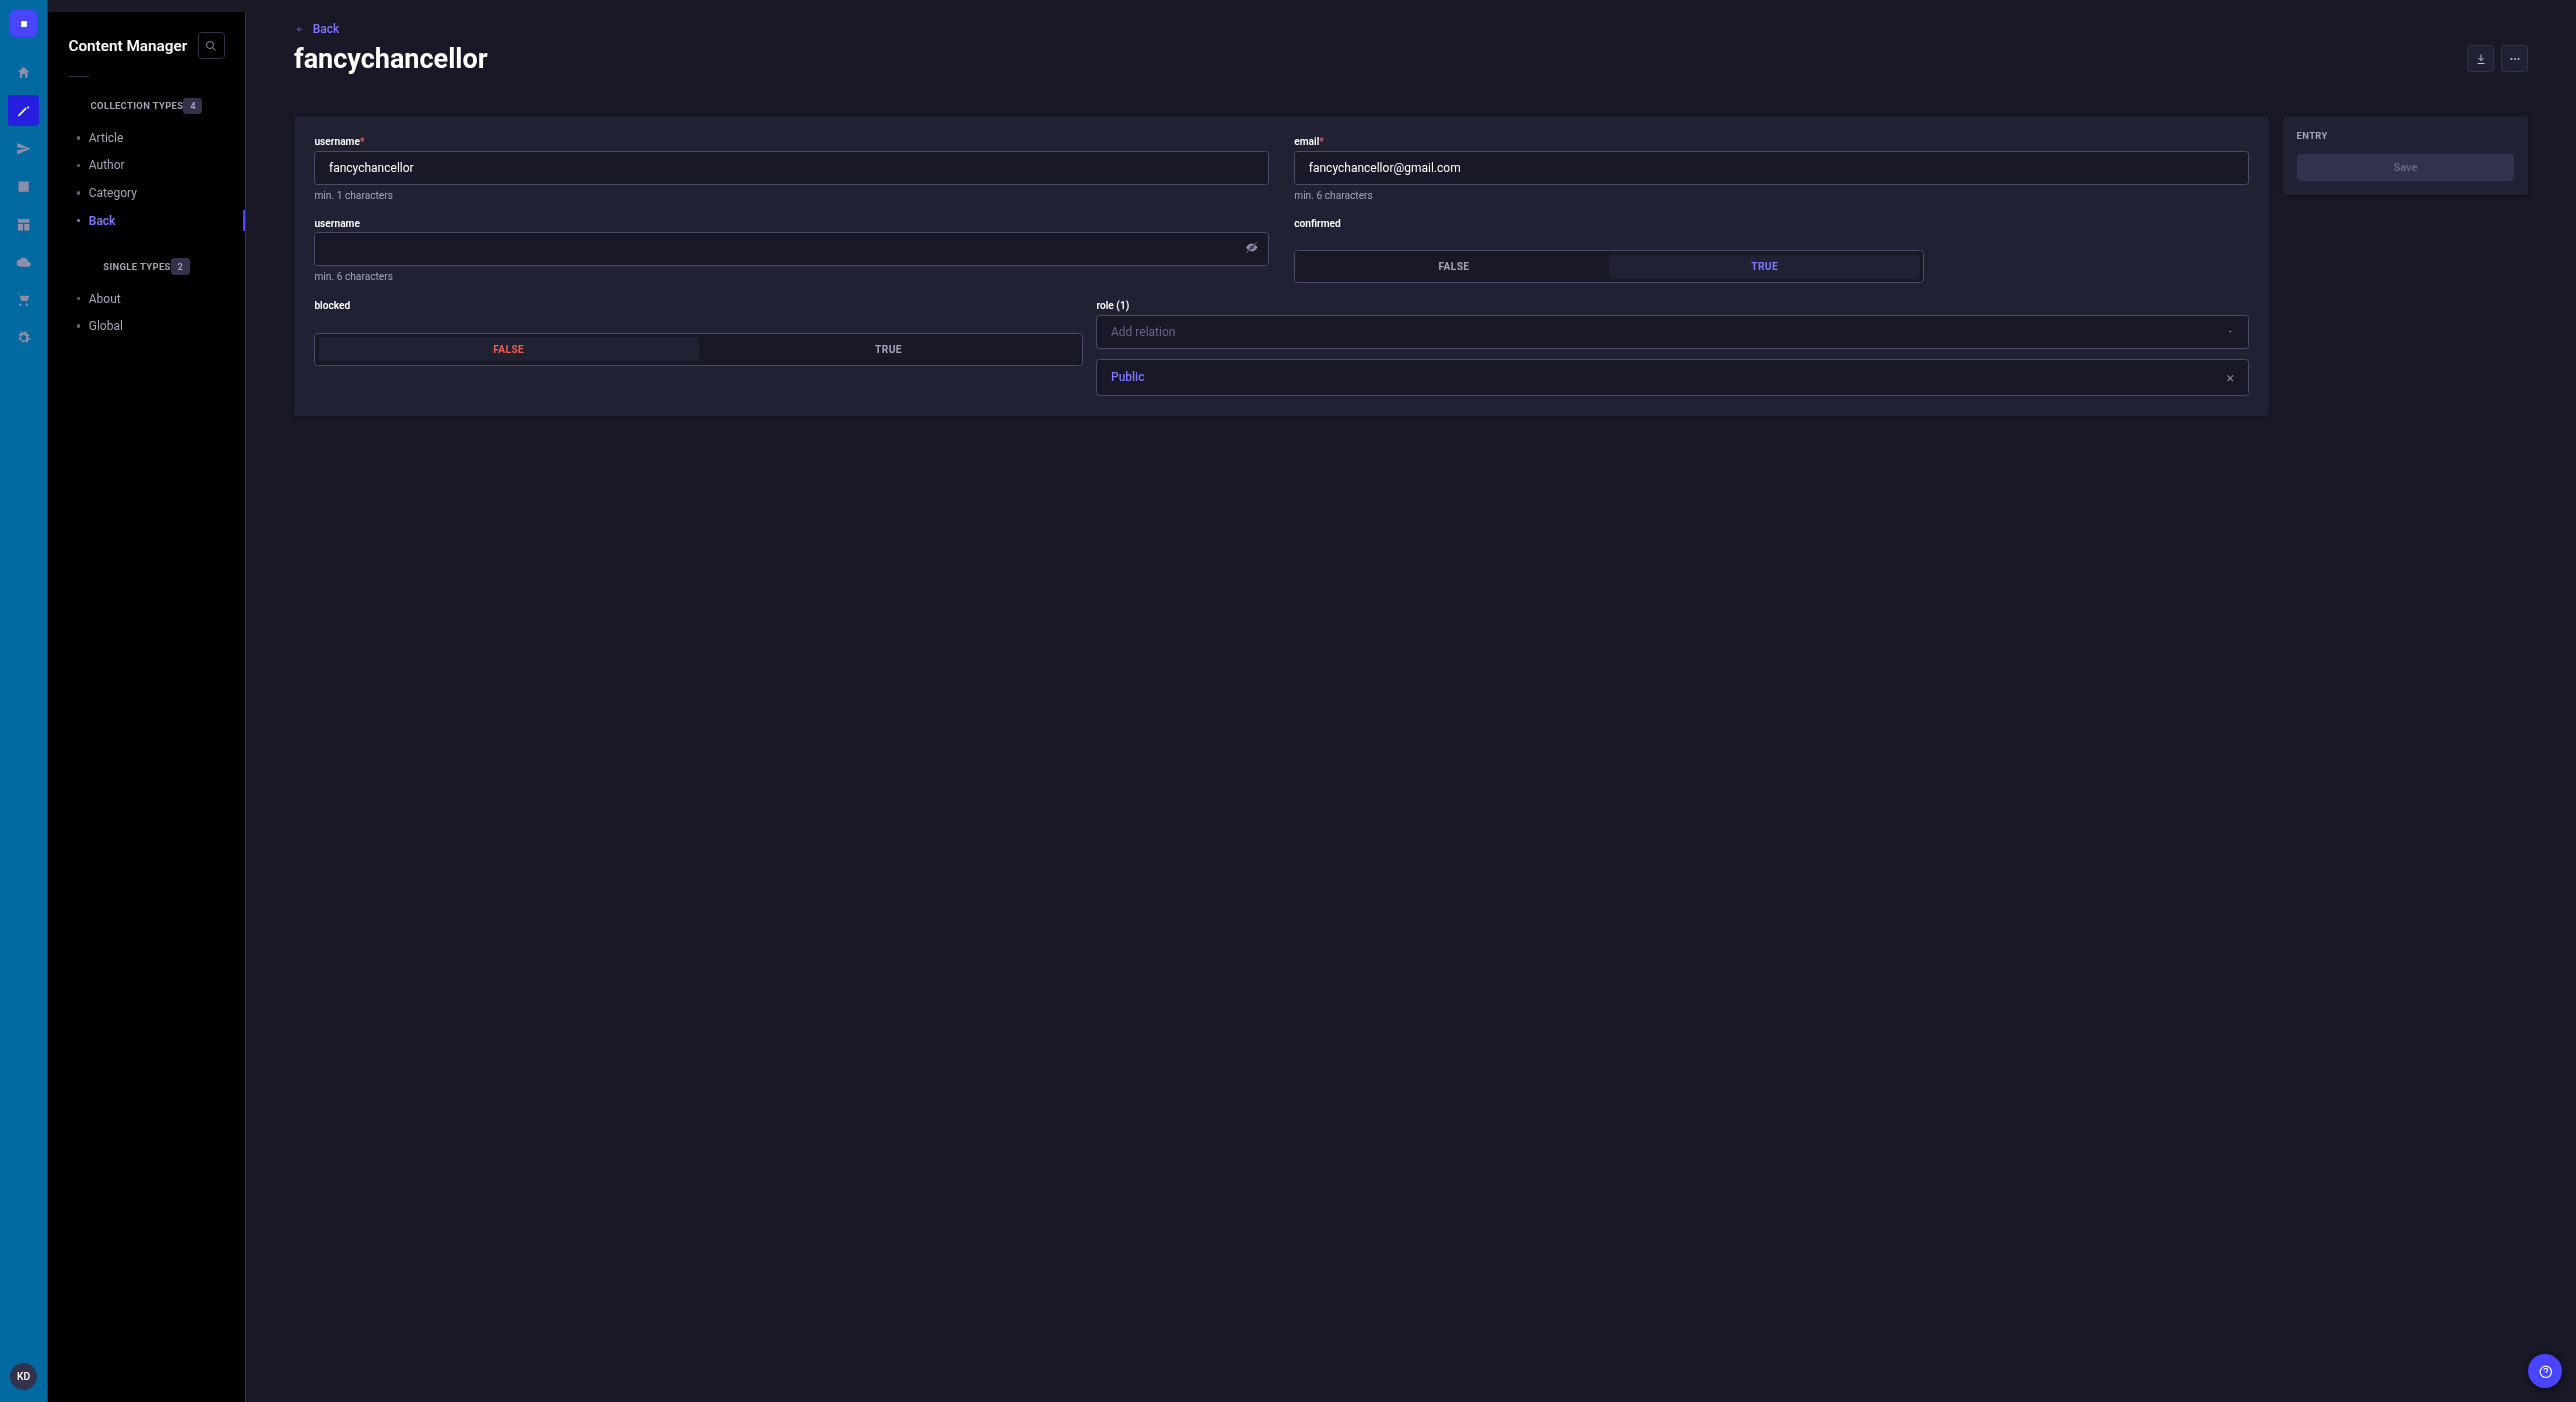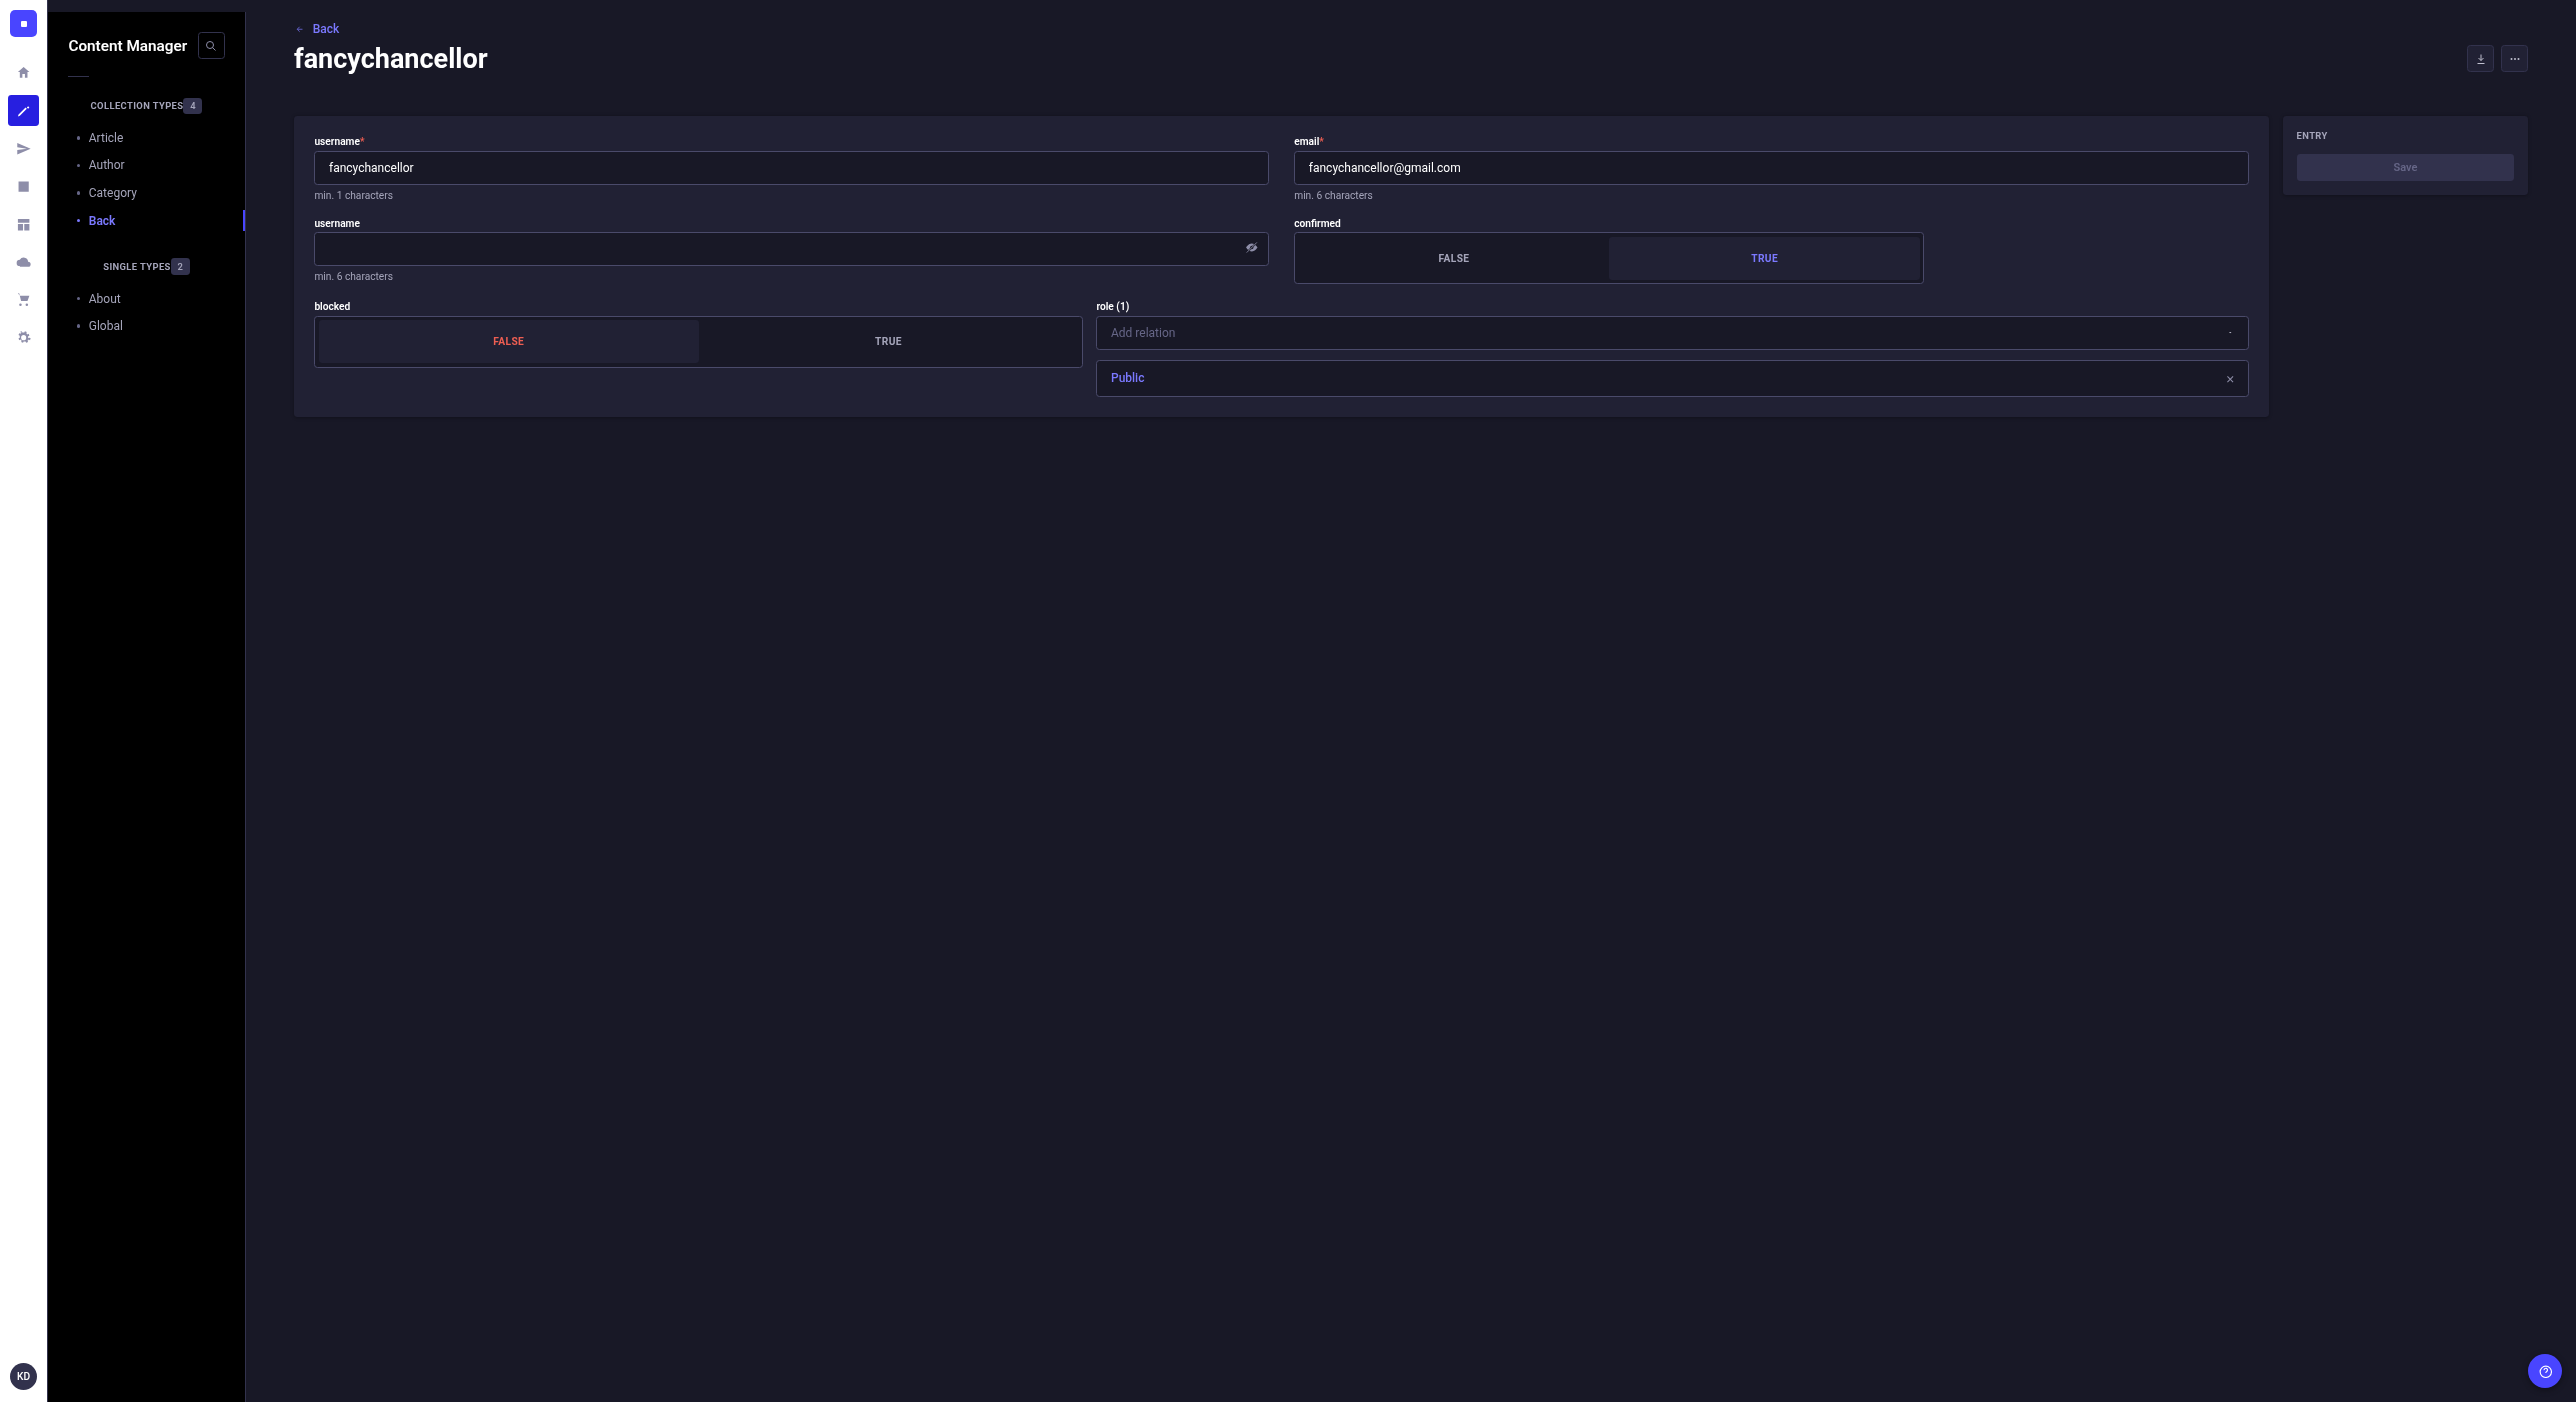--- a/index.html
+++ b/index.html
@@ -11,21 +11,21 @@
     body {
       background: #181826;
       color: #ffffff;
       height: 100vh;
       display: flex;
       overflow: hidden;
     }
     
     .icon-rail {
       width: 48px;
-      background: #ffffff;
+      background: #0369a1;
       border-right: 0.9px solid #32324d;
       display: flex;
       flex-direction: column;
       align-items: center;
       padding-top: 10.2px;
     }
     .rail-logo {
       width: 27px;
       height: 27px;
       background: #4945ff;
@@ -296,26 +296,27 @@
       cursor: pointer;
     }
     .input-wrap .eye-icon svg { width: 13.6px; height: 13.6px; }
     .field-hint {
       font-size: 10.2px;
       color: #a5a5ba;
       margin-top: 5.1px;
     }
     .toggle-group {
       display: flex;
-      height: 52px;
+      height: 33px;
       background: #181826;
       border: 0.9px solid #4a4a6a;
       border-radius: 3.4px;
       padding: 3.4px;
       gap: 0;
+      margin-top: 18px;
     }
     .toggle-btn {
       flex: 1;
       border: none;
       background: transparent;
       color: #a5a5ba;
       font-size: 10.2px;
       font-weight: 700;
       letter-spacing: 0.4px;
       cursor: pointer;

